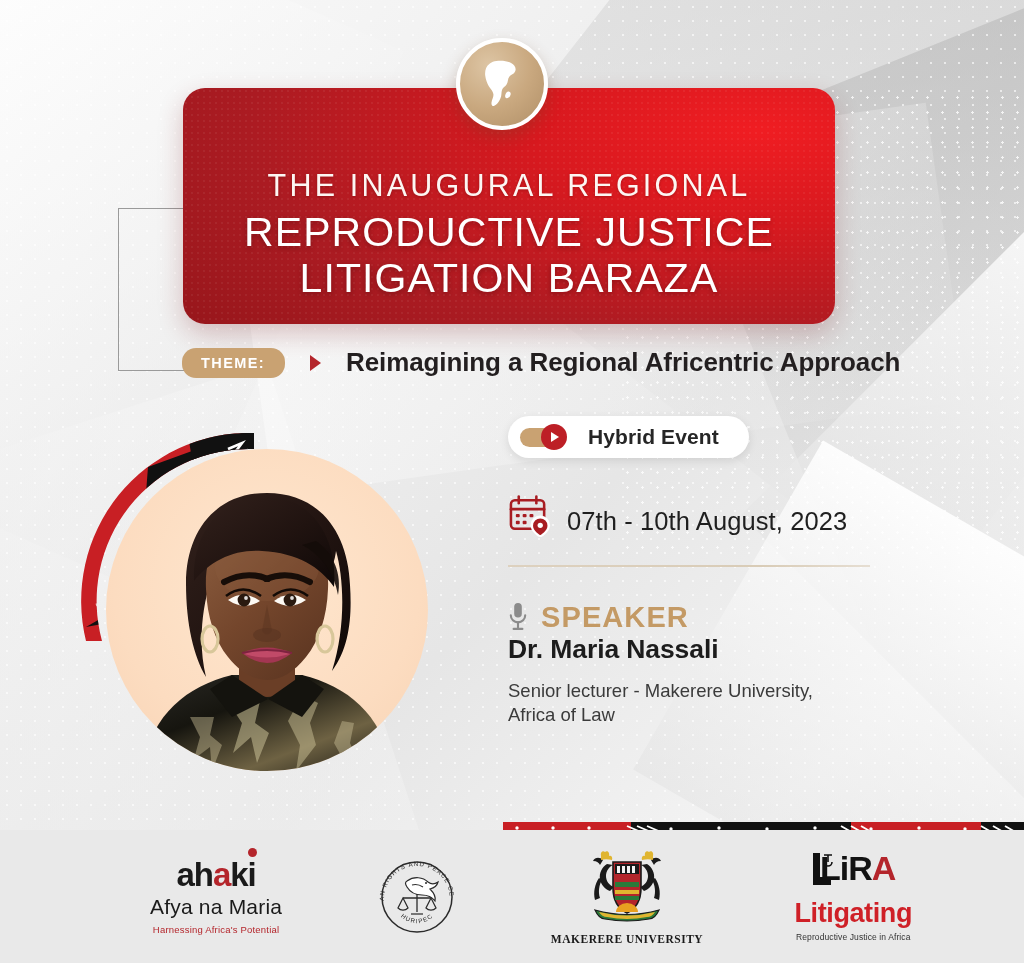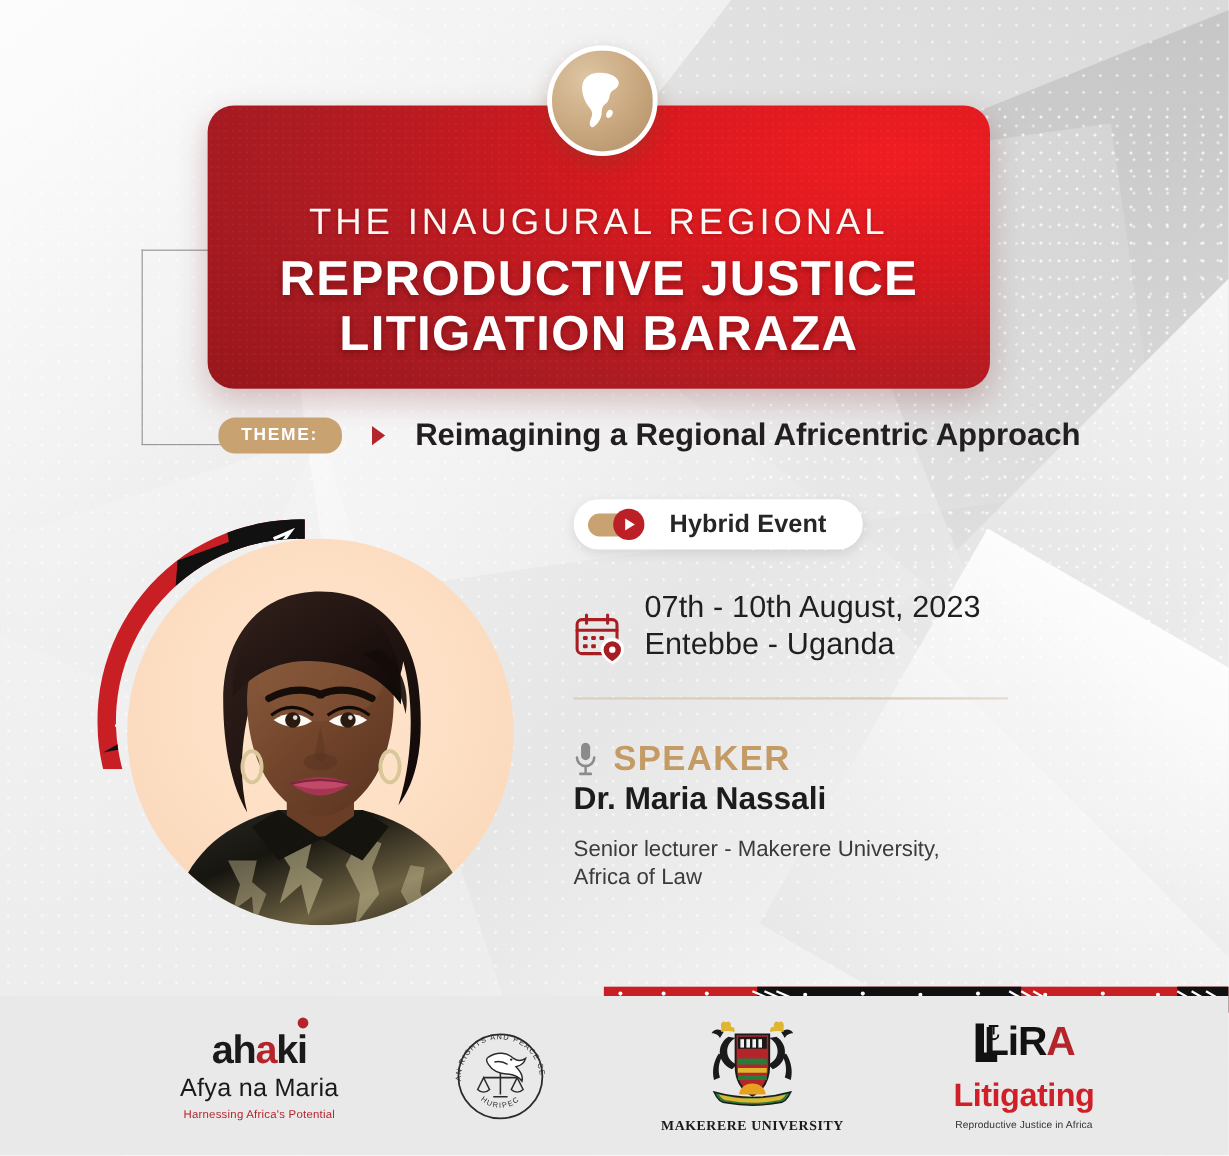--- a/index.html
+++ b/index.html
@@ -63,21 +63,21 @@
   .bracket {
     position:absolute; left:118px; top:208px;
     width:96px; height:163px;
     border:1.4px solid #9a9a9a;
     border-right:none;
     pointer-events:none;
   }
 
   
   .banner {
-    position:absolute; left:173px; top:88px;
+    position:absolute; left:183px; top:88px;
     width:652px; height:236px;
     border-radius:22px;
     background:
       radial-gradient(ellipse 130% 150% at 88% 18%, #f01d22 0%, #d8191f 26%, #ab1b22 60%, #8e1418 100%);
     box-shadow:0 10px 26px rgba(120,20,24,.24);
     overflow:hidden;
   }
   .banner::after {
     content:"";
     position:absolute; inset:0;
@@ -95,21 +95,21 @@
     color:#fdf6f3;
     font-size:30.5px;
     letter-spacing:3.2px;
     font-weight:400;
     text-shadow:0 1px 3px rgba(80,8,10,.35);
     margin-bottom:7px;
   }
   .line-big {
     color:#ffffff;
     font-size:41px;
-    font-weight:bold;
+    font-weight:normal;
     letter-spacing:1.1px;
     line-height:1.12;
     text-shadow:0 2px 5px rgba(80,8,10,.45);
     text-align:center;
   }
 
   
   .medallion {
     position:absolute; left:456px; top:38px;
     width:92px; height:92px;
@@ -155,21 +155,21 @@
     position:absolute; left:28px; top:22px;
     width:322px; height:322px;
     border-radius:50%;
     background:radial-gradient(circle at 50% 42%, #ffe7cf 0%, #fcdcc0 62%, #f7d2b3 100%);
     overflow:visible;
   }
   .portrait-disc svg { position:absolute; left:0; top:0; }
   .kente-arc { position:absolute; left:0; top:0; width:360px; height:370px; pointer-events:none; }
 
   
-  .info { position:absolute; left:478px; top:416px; width:420px; }
+  .info { position:absolute; left:508px; top:416px; width:420px; }
 
   .hybrid-pill {
     display:inline-flex; align-items:center;
     background:#ffffff;
     border-radius:22px;
     padding:9px 30px 9px 12px;
     box-shadow:0 3px 10px rgba(0,0,0,.10);
   }
   .toggle {
     position:relative;
@@ -449,21 +449,20 @@
           <rect x="22" y="21" width="4" height="3.4" rx="1"></rect>
           <rect x="8" y="28" width="4" height="3.4" rx="1"></rect>
           <rect x="15" y="28" width="4" height="3.4" rx="1"></rect>
         </g>
         <path fill="#ffffff" stroke="#ffffff" stroke-width="3" d="M33 24 a8.5 8.5 0 0 1 8.5 8.5 c0 6 -8.5 11 -8.5 11 s-8.5 -5 -8.5 -11 a8.5 8.5 0 0 1 8.5 -8.5z"></path>
         <path fill="#a81d22" d="M33 25.5 a7.4 7.4 0 0 1 7.4 7.4 c0 5.3 -7.4 9.6 -7.4 9.6 s-7.4 -4.3 -7.4 -9.6 a7.4 7.4 0 0 1 7.4 -7.4z"></path>
         <circle cx="33" cy="32.6" r="2.7" fill="#ffffff"></circle>
       </svg>
       <div class="date-text">
         <div class="date-line1">07th - 10th August, 2023</div>
-        <div class="date-line2">Entebbe - Uganda</div>
       </div>
     </div>
 
     <div class="divider"></div>
 
     <div class="speaker-head">
       <svg class="mic-icon" viewBox="0 0 20 30" aria-hidden="true">
         <rect x="6.2" y="1" width="7.6" height="14.5" rx="3.8" fill="#8b8b8b"></rect>
         <path d="M2.8 13.2 a7.2 7.2 0 0 0 14.4 0" stroke="#8b8b8b" stroke-width="2.1" fill="none" stroke-linecap="round"></path>
         <path d="M10 20.4 V25.6" stroke="#8b8b8b" stroke-width="2.1" stroke-linecap="round"></path>

